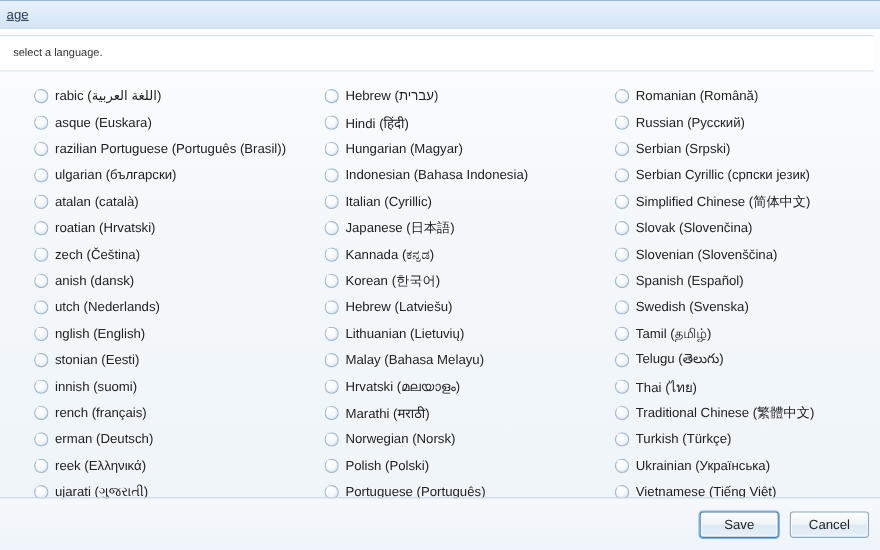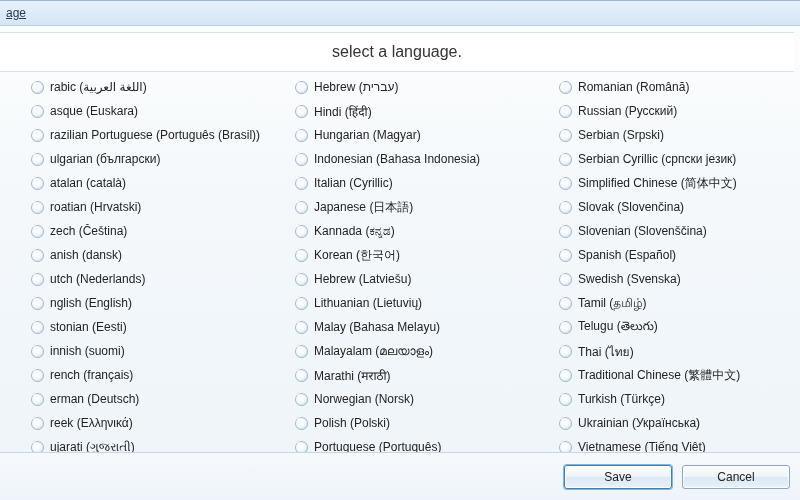--- a/index.html
+++ b/index.html
@@ -6,38 +6,38 @@
     font-family:"Segoe UI",Tahoma,Arial,sans-serif;font-size:12px;color:#222;
     background:#fff;}
   .window{position:relative;width:800px;height:500px;
     background:linear-gradient(#fdfefe,#f4f8fb 40%,#eef4f9);
     border-top:1px solid #9ab7d4;}
   .title-bar{height:24px;line-height:24px;padding-left:6px;
     background:linear-gradient(#e8f1fb,#d4e5f6);color:#2b3b4d;
     border-bottom:1px solid #b8cfe5;font-size:12px;text-decoration:underline;}
   .white-band{margin:6px 6px 0 0;padding:10px 12px;background:#ffffff;
     border:1px solid #d7e2ee;border-right:none;border-left:none;
-    font-size:16px;color:#333;text-align:center;}
+    font-size:10px;color:#333;}
   .list-area{position:absolute;left:0;right:0;top:70px;bottom:54px;
     padding:4px 8px 4px 0;}
   .cols{display:flex;flex-direction:row;height:100%;}
   .col{flex:1;min-width:0;margin-left:27px;}
   .row{display:flex;align-items:center;height:24px;padding-left:4px;
     white-space:nowrap;overflow:hidden;text-overflow:ellipsis;}
   .radio{position:relative;flex:0 0 13px;width:13px;height:13px;margin-right:6px;
     border-radius:50%;
     background:radial-gradient(circle at 40% 35%,#ffffff 0%,#f4f8fc 45%,#d7e4ef 70%,#b9cfe0 100%);
     box-shadow:inset 0 0 0 1px #9fb8cf, inset 0 1px 1px rgba(255,255,255,.9);}
   .radio::after{content:"";position:absolute;left:2px;top:1px;width:5px;height:4px;
     border-radius:50%;background:rgba(255,255,255,.85);}
   .lbl{overflow:hidden;text-overflow:ellipsis;}
   .button-bar{position:absolute;left:0;right:0;bottom:0;height:48px;
     border-top:1px solid #c7d6e6;background:linear-gradient(#f6f9fc,#eef4fa);
     display:flex;justify-content:flex-end;align-items:center;padding-right:10px;gap:10px;}
-  button.win{width:108px;height:24px;font:12px "Segoe UI",Tahoma,Arial,sans-serif;
+  button.win{width:72px;height:24px;font:12px "Segoe UI",Tahoma,Arial,sans-serif;
     color:#222;border:1px solid #8aa7c4;border-radius:3px;
     background:linear-gradient(#fefefe,#eef3f8 48%,#dce8f3 52%,#e9f1f9);
     box-shadow:inset 0 0 0 1px rgba(255,255,255,.8);cursor:pointer;}
   button.win.default{border-color:#3c7fb1;
     box-shadow:0 0 0 1px #7fb7e4, inset 0 0 0 1px rgba(255,255,255,.9);}
 </style>
 </head>
 <body>
 
 <div class="window">
@@ -152,21 +152,21 @@
           <div class="row">
             <span class="radio"></span>
             <span class="lbl">Lithuanian (Lietuvių)</span>
           </div>
           <div class="row">
             <span class="radio"></span>
             <span class="lbl">Malay (Bahasa Melayu)</span>
           </div>
           <div class="row">
             <span class="radio"></span>
-            <span class="lbl">Malayalam (മലയാളം)</span>
+            <span class="lbl">Hrvatski (മലയാളം)</span>
           </div>
           <div class="row">
             <span class="radio"></span>
             <span class="lbl">Marathi (मराठी)</span>
           </div>
           <div class="row">
             <span class="radio"></span>
             <span class="lbl">Norwegian (Norsk)</span>
           </div>
           <div class="row">

